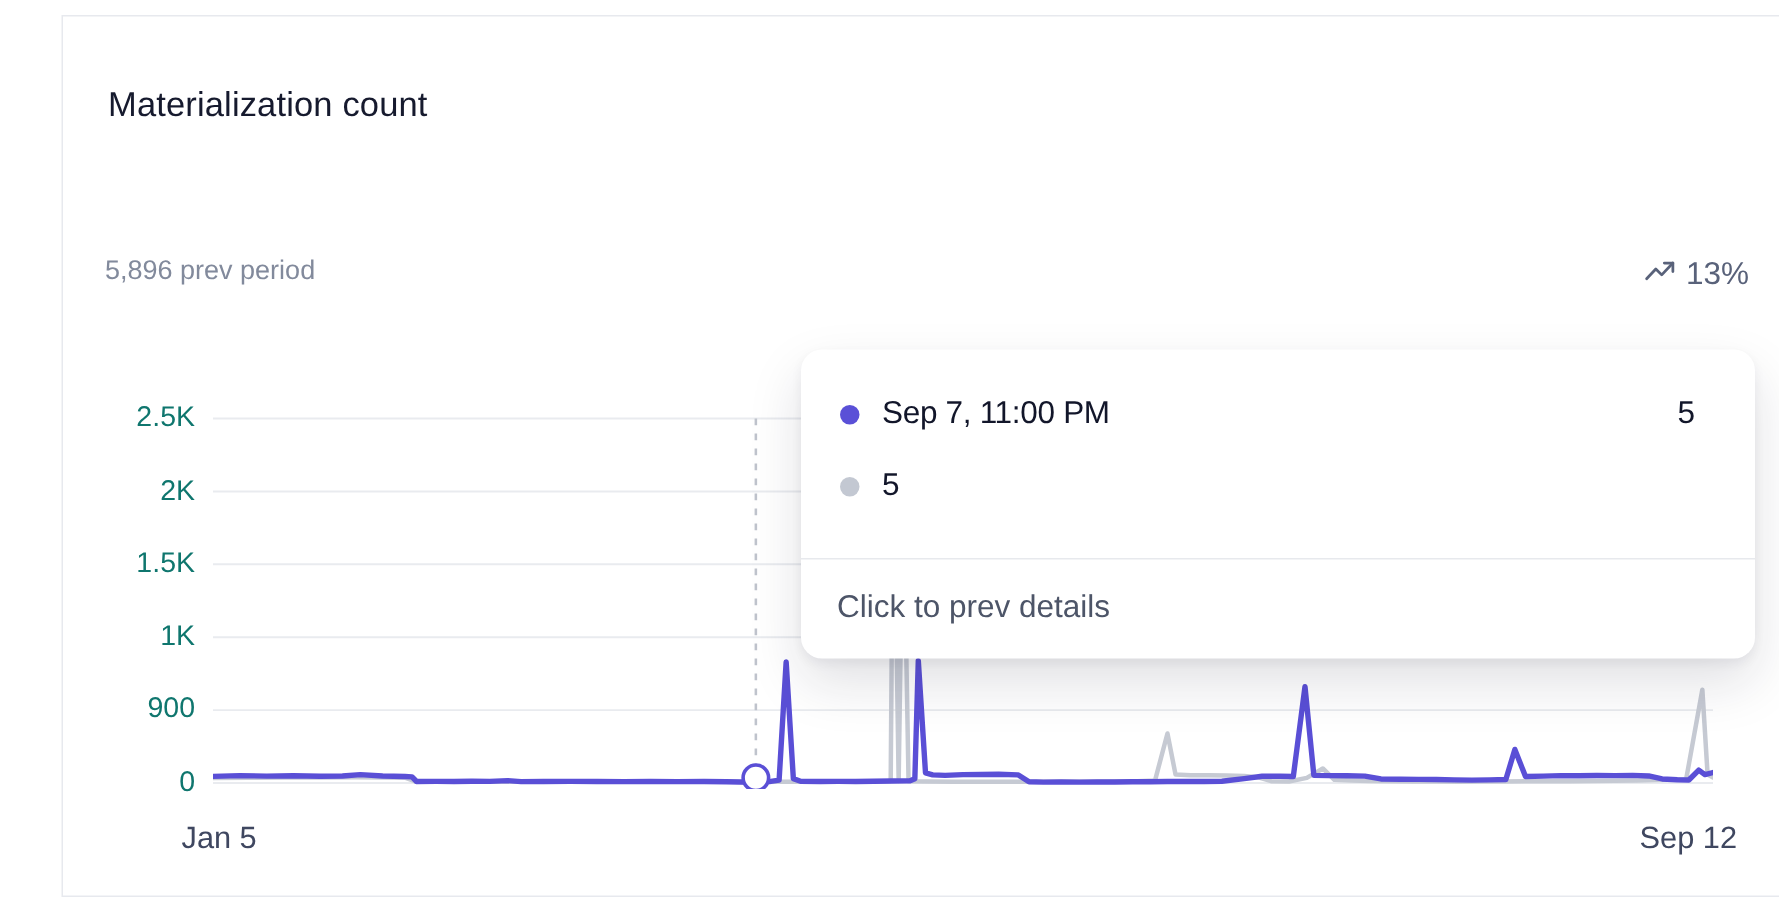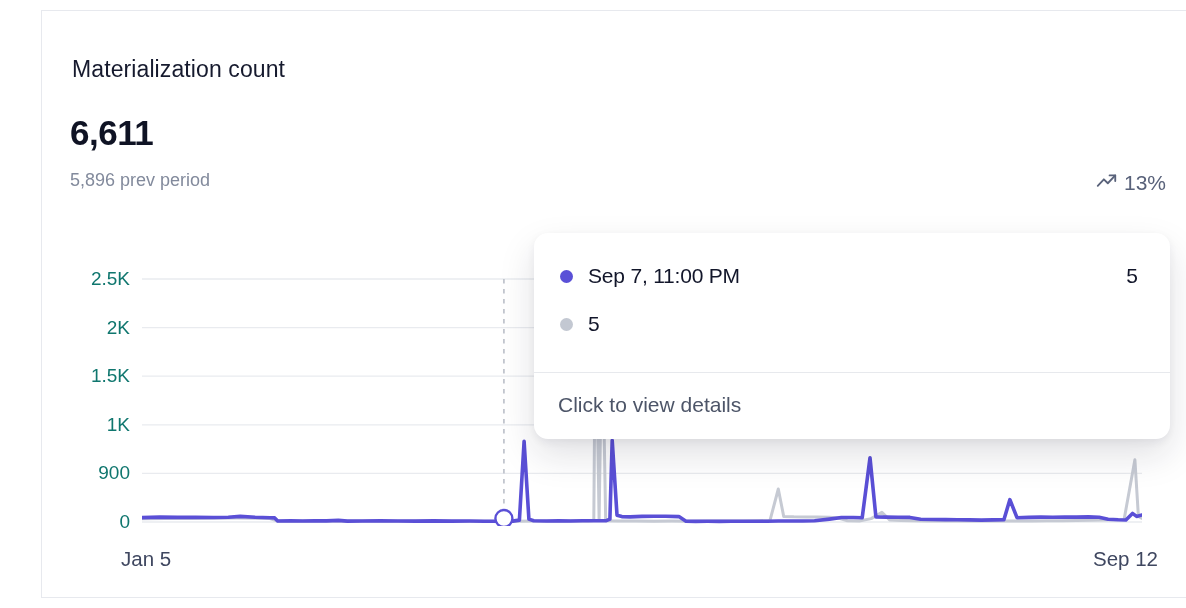--- a/index.html
+++ b/index.html
@@ -25,36 +25,35 @@
   .xlabel { position:absolute; top:536px; font-size:20.5px; color:#3f4760; }
   .xlabel.start { left:79px; }
   .xlabel.end { right:51px; }
 
   
   .tooltip {
     position:absolute; left:492px; top:222px; width:636px; height:206px;
     background:#ffffff; border-radius:14px; z-index:10;
     box-shadow:0 16px 36px rgba(23,25,45,0.13), 0 3px 8px rgba(23,25,45,0.06);
   }
-  .tt-rows { padding:19px 32px 0 26px; }
+  .tt-rows { padding:19px 40px 0 26px; }
   .tt-row { display:flex; align-items:center; height:48px; gap:15px; }
   .tt-dot { width:13px; height:13px; border-radius:50%; flex:0 0 auto; }
   .tt-label { flex:1; font-size:21px; color:#12162a; letter-spacing:-0.2px; }
   .tt-value { font-size:21px; color:#12162a; }
   .tt-divider { margin-top:24px; border-top:1.5px solid #e7e9ed; }
   .tt-footer { height:64px; display:flex; align-items:center; padding:0 24px; font-size:21px; color:#4d5568; cursor:pointer; }
 </style>
 </head>
 <body>
 
 <div class="page">
   <div class="card">
 
     <div class="title">Materialization count</div>
-    <div class="big-value">6,611</div>
     <div class="prev-period">5,896 prev period</div>
 
     <div class="trend">
       <span>
         <svg width="21" height="21" viewBox="0 0 24 24" fill="none" stroke="#59627a" stroke-width="2.1" stroke-linecap="round" stroke-linejoin="round">
           <polyline points="2 17 9 9.5 13.5 14 22 5"></polyline>
           <polyline points="15.5 5 22 5 22 11.5"></polyline>
         </svg>
       </span>
       <span>13%</span>
@@ -93,17 +92,17 @@
           <span class="tt-dot" style="background: rgb(90, 80, 215);"></span>
           <span class="tt-label">Sep 7, 11:00 PM</span>
           <span class="tt-value">5</span>
         </div>
         <div class="tt-row">
           <span class="tt-dot" style="background: rgb(195, 200, 210);"></span>
           <span class="tt-value">5</span>
         </div>
       </div>
       <div class="tt-divider"></div>
-      <div class="tt-footer">Click to view details</div>
+      <div class="tt-footer">Click to prev details</div>
     </div>
 
   </div>
 </div>
 
 </body></html>

